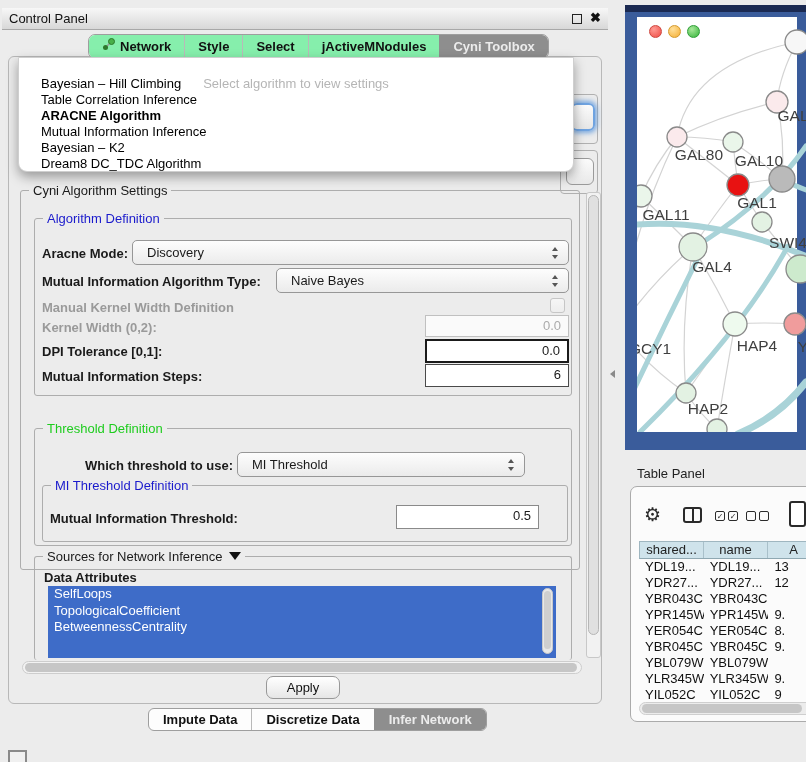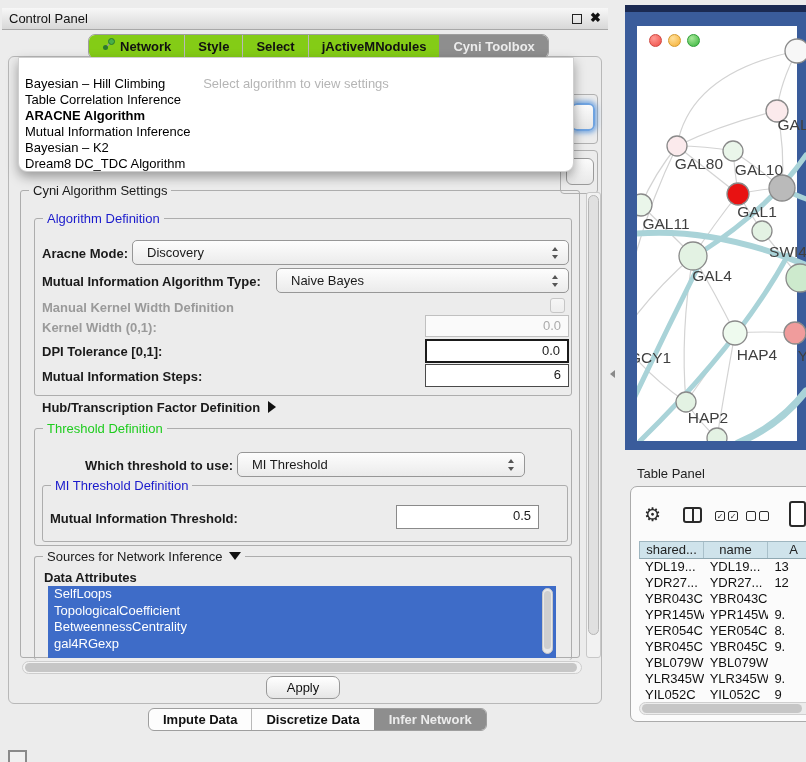--- a/index.html
+++ b/index.html
@@ -9,42 +9,42 @@
   
   #control-panel { position:absolute; left:2px; top:8px; width:606px; height:729px; background:#ececec; }
   #cp-titlebar { position:absolute; left:0; top:0; width:606px; height:22px;
                  background:linear-gradient(#f7f7f7,#d8d8d8); border-bottom:1px solid #a8a8a8; }
   #cp-title { position:absolute; left:7px; top:3px; font-size:13px; color:#111; }
   #cp-float { position:absolute; right:26px; top:6px; width:10px; height:10px; border:1.5px solid #222; background:transparent; }
   #cp-close { position:absolute; right:7px; top:2px; font-size:13px; font-weight:bold; color:#111; }
 
   #cp-tabs { position:absolute; left:86px; top:26px; height:25px; display:flex;
              border:1px solid #9e9e9e; border-radius:7px; overflow:hidden; background:#fdfdfd; }
-  .cp-tab { padding:0 13px; line-height:23px; font-weight:bold; color:#111; background:#84cc16;
+  .cp-tab { padding:0 13px; line-height:23px; font-weight:bold; color:#111; background:#86efac;
             border-left:1px solid #b9b9b9; display:flex; align-items:center; gap:5px; white-space:nowrap; }
   .cp-tab:first-child { border-left:none; }
   .cp-tab.sel { background:#8e8e8e; color:#ececec; border-left-color:#8e8e8e; }
 
   #cp-main { position:absolute; left:6px; top:48px; width:594px; height:648px;
              background:#ececec; border:1px solid #b8b8b8; border-radius:6px; }
 
   
   .bg-group-frag { position:absolute; border:1px solid #b0b0b0; border-radius:4px; background:#ececec; }
   #bg-combo-sliver { position:absolute; left:569px; top:95px; width:24px; height:28px;
                      border:2px solid #6fa3e0; border-radius:6px; background:linear-gradient(#fbfbfb,#e6e6e6);
                      box-shadow:0 0 5px 2px rgba(90,150,220,0.8); }
   #bg-combo-sliver2 { position:absolute; left:564px; top:150px; width:28px; height:27px;
                       border:1px solid #9a9a9a; border-radius:6px; background:linear-gradient(#fbfbfb,#e8e8e8); }
 
   
   #algo-popup { position:absolute; left:16px; top:49px; width:556px; height:115px; z-index:60;
                 background:#fff; border:1px solid #cfcfcf; border-radius:0 0 9px 9px;
                 box-shadow:0 5px 12px rgba(0,0,0,0.35); }
   #algo-popup-header { text-align:center; color:#b5b5b5; font-size:13px; padding-top:18px; height:16px; }
-  .pop-item { padding-left:6px; height:16px; line-height:16px; font-size:13px; color:#000; }
+  .pop-item { padding-left:22px; height:16px; line-height:16px; font-size:13px; color:#000; }
   .pop-item.sel { font-weight:bold; }
 
   
   .grp { position:absolute; border:1px solid #adadad; border-radius:3px; }
   .grp > .grp-title { position:absolute; top:-8px; left:8px; background:#ececec; padding:0 4px; font-size:13px; }
   .t-blue { color:#1a1acc; }
   .t-green { color:#1ecc1e; }
 
   .lbl { position:absolute; font-weight:bold; color:#1a1a1a; white-space:nowrap; }
   .lbl.dis { color:#9a9a9a; }
@@ -91,21 +91,21 @@
   .bt-tab:first-child { border-left:none; }
   .bt-tab.sel { background:#8e8e8e; color:#ececec; border-left-color:#8e8e8e; }
 
   
   #split-arrow { position:absolute; left:610px; top:370px; width:0; height:0;
                  border-top:4px solid transparent; border-bottom:4px solid transparent; border-right:5px solid #8a8a8a; }
 
   
   #network-window { position:absolute; left:625px; top:5px; width:181px; height:445px; background:#3a5c9b; }
   #network-window .topstrip { position:absolute; left:0; top:0; width:100%; height:7px; background:#1b2a52; }
-  #network-inner { position:absolute; left:12px; top:21px; width:160px; height:415px; background:#ffffff; }
+  #network-inner { position:absolute; left:12px; top:12px; width:160px; height:415px; background:#ffffff; }
   .tl { position:absolute; top:8px; width:13px; height:13px; border-radius:50%; z-index:5; }
   #tl-red    { left:12px; background:radial-gradient(circle at 35% 30%, #ff9a93, #ee4b44); border:1px solid #cf4740; }
   #tl-yellow { left:31px; background:radial-gradient(circle at 35% 30%, #ffe09a, #f5ae33); border:1px solid #d49a2e; }
   #tl-green  { left:50px; background:radial-gradient(circle at 35% 30%, #a8e89a, #35b33a); border:1px solid #2f9e38; }
 
   
   #table-panel-title { position:absolute; left:637px; top:466px; font-size:13px; color:#222; }
   #table-panel { position:absolute; left:630px; top:486px; width:190px; height:236px;
                  background:#fbfbfb; border:1px solid #ababab; border-radius:7px; }
   .tb-icon { position:absolute; color:#2a2a2a; }
@@ -172,52 +172,49 @@
     <div id="algo-popup-items">
         <div class="pop-item">Bayesian – Hill Climbing</div>
         <div class="pop-item">Table Correlation Inference</div>
         <div class="pop-item sel">ARACNE Algorithm</div>
         <div class="pop-item">Mutual Information Inference</div>
         <div class="pop-item">Bayesian – K2</div>
         <div class="pop-item">Dream8 DC_TDC Algorithm</div>
       </div>
   </div>
 
-  <div class="grp" style="left:18px;top:182px;width:560px;height:468px;">
+  <div class="grp" style="left:18px;top:182px;width:560px;height:380px;">
     <span class="grp-title">Cyni Algorithm Settings</span>
   </div>
 
   <div class="grp" style="left:32px;top:210px;width:538px;height:178px;">
     <span class="grp-title t-blue">Algorithm Definition</span>
   </div>
   <span class="lbl" style="left:40px;top:238px;">Aracne Mode:</span>
   <div class="combo" style="left:130px;top:232px;width:437px;height:25px;">
     <span>Discovery</span>
     <span class="arrows"></span>
   </div>
   <span class="lbl" style="left:40px;top:266px;">Mutual Information Algorithm Type:</span>
   <div class="combo" style="left:274px;top:260px;width:293px;height:25px;">
     <span>Naive Bayes</span>
     <span class="arrows"></span>
   </div>
   <span class="lbl dis" style="left:40px;top:292px;">Manual Kernel Width Definition</span>
   <div class="chk" style="left:548px;top:290px;"></div>
 
-  <span class="lbl dis" style="left:40px;top:312px;">Kernel Width (0,1):</span>
+  <span class="lbl dis" style="left:40px;top:312px;">Kernel Width (0,2):</span>
   <div class="field" style="left:423px;top:307px;width:144px;height:22px;border:1px solid #c0c0c0;color:#ababab;background:#fafafa;">0.0</div>
 
   <span class="lbl" style="left:40px;top:336px;">DPI Tolerance [0,1]:</span>
   <div class="field" style="left:423px;top:331px;width:144px;height:24px;border:2px solid #1b1b1b;">0.0</div>
 
   <span class="lbl" style="left:40px;top:361px;">Mutual Information Steps:</span>
   <div class="field" style="left:423px;top:356px;width:144px;height:23px;border:1px solid #4a4a4a;">6</div>
 
-  <span class="lbl" style="left:40px;top:392px;">
-    <span>Hub/Transcription Factor Definition</span><span class="tri-right"></span>
-  </span>
 
   <div class="grp" style="left:32px;top:420px;width:538px;height:118px;">
     <span class="grp-title t-green">Threshold Definition</span>
   </div>
   <span class="lbl" style="left:83px;top:450px;">Which threshold to use:</span>
   <div class="combo" style="left:235px;top:444px;width:288px;height:25px;">
     <span>MI Threshold</span>
     <span class="arrows"></span>
   </div>
   <div class="grp" style="left:40px;top:477px;width:526px;height:57px;">
@@ -229,21 +226,20 @@
   <div class="grp" style="left:32px;top:548px;width:538px;height:104px;border-bottom:none;">
     <span class="grp-title">
       <span>Sources for Network Inference</span><span class="tri-down"></span>
     </span>
   </div>
   <span class="lbl" style="left:42px;top:562px;">Data Attributes</span>
   <div id="attr-list">
       <div class="attr-item">SelfLoops</div>
       <div class="attr-item">TopologicalCoefficient</div>
       <div class="attr-item">BetweennessCentrality</div>
-      <div class="attr-item">gal4RGexp</div>
     </div>
   <div id="attr-vscroll">
       <div class="thumb"></div>
     </div>
 
   <div id="settings-vscroll">
       <div class="thumb"></div>
     </div>
   <div id="settings-hscroll">
       <div class="thumb"></div>

